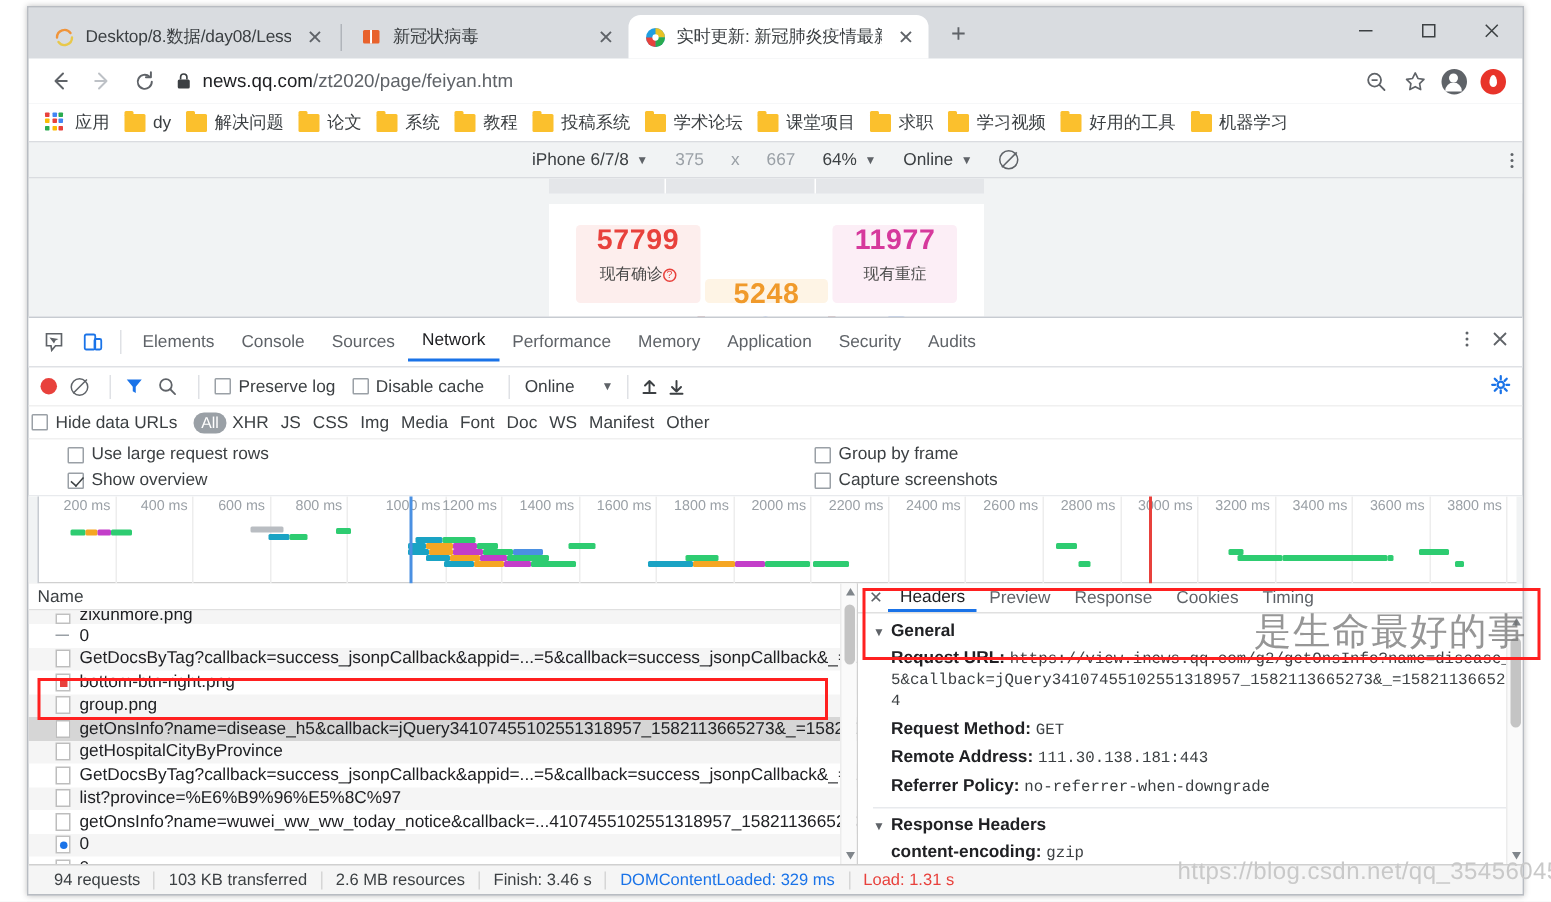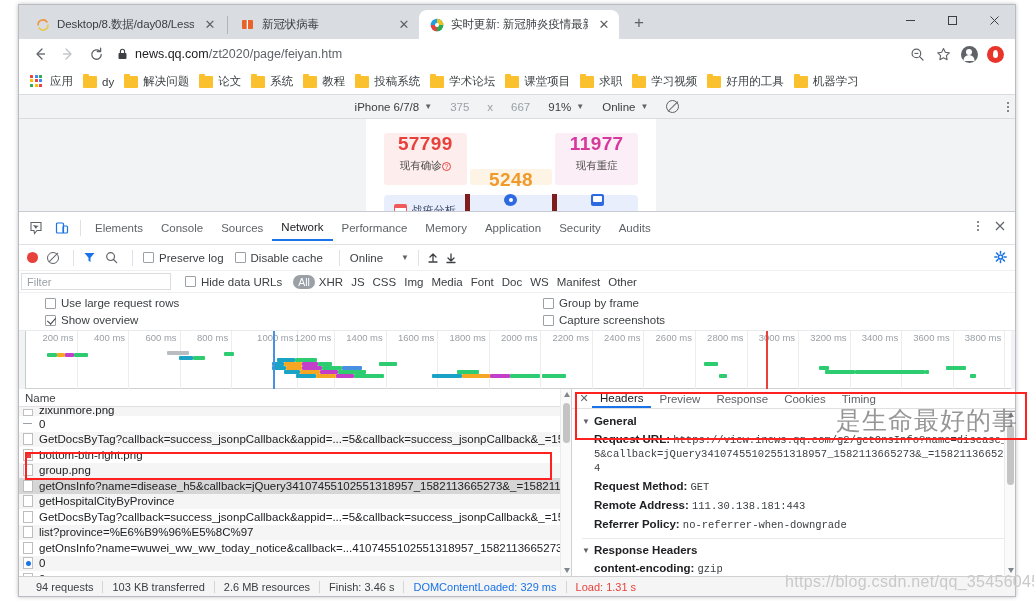--- a/index.html
+++ b/index.html
@@ -156,21 +156,21 @@
   .no-throttle::after{
     content:""; position:absolute; left:-1px; top:5px; width:14px; height:1.3px;
     background:#5f6368; transform:rotate(-45deg);
   }
 
   
   .viewport {
     position:relative; height: 108px; background:#f1f3f4; overflow:hidden;
   }
   .page-frame {
-    position:absolute; left: 347px; top: 0px; width: 290px; height: 110px;
+    position:absolute; left: 347px; top: 17px; width: 290px; height: 110px;
     background:#ffffff;
   }
   .stat-row {
     position:absolute; left: 18px; top: 14px; width: 254px; height: 52px;
     display:flex; gap: 3px;
   }
   .stat {
     flex:1; display:flex; flex-direction:column; align-items:center; justify-content:flex-start;
     padding-top:1px; border-radius:3px;
   }
@@ -293,21 +293,21 @@
 
   
   .dt-main { flex:1; display:flex; position:relative; min-height:0; }
   .req-pane { width: 553px; position:relative; border-right:1px solid #d0d0d0; display:flex; flex-direction:column; }
   .req-head {
     height: 18px; border-bottom:1px solid #e0e0e0; display:flex; align-items:center;
     font-size:11.5px; color:#3c4043; padding-left:6px; background:#fff;text-align:right;
   }
   .req-list { flex:1; position:relative; overflow:hidden; font-size:11.5px; }
   .req-row {
-    height: 15.5px; display:flex; align-items:center; padding-left:4px;
+    height: 15.5px; display:flex; align-items:center; padding-left:18px;
     white-space:nowrap; overflow:hidden; color:#202124;
   }
   .req-row:nth-child(odd) { background:#f5f5f5; }
   .req-row.sel { background:#d6d6d6; }
   .r-ic {
     width:10px;height:12px;margin-right:6px;flex:none;border:1px solid #bdbdbd;background:#fff;
   }
   .r-ic.img { background:#fff; border-color:#c0c0c0; }
   .r-ic.red { background:#fff; border-color:#c0c0c0; position:relative;}
   .r-ic.red::after{content:"";position:absolute;left:2px;top:2px;width:5px;height:6px;background:#e8413c;}
@@ -559,21 +559,21 @@
 
     <div class="device-bar">
       <div class="dev-item">
         <span>iPhone 6/7/8</span>
         <span class="caret">▼</span>
       </div>
       <div class="dev-item dev-dim">375</div>
       <div class="dev-x">x</div>
       <div class="dev-item dev-dim">667</div>
       <div class="dev-item">
-        <span>91%</span>
+        <span>64%</span>
         <span class="caret">▼</span>
       </div>
       <div class="dev-item">
         <span>Online</span>
         <span class="caret">▼</span>
       </div>
       <div class="dev-item">
           <span class="no-throttle"></span>
         </div>
       <div class="dev-kebab">
@@ -710,23 +710,20 @@
         </span>
         <span class="gear">
           <svg width="13" height="13" viewBox="0 0 13 13">
               <circle cx="6.5" cy="6.5" r="2.1" fill="none" stroke="#1a73e8" stroke-width="1.5"></circle>
               <path d="M6.5 .8v2M6.5 10.2v2M.8 6.5h2M10.2 6.5h2M2.5 2.5l1.4 1.4M9.1 9.1l1.4 1.4M10.5 2.5L9.1 3.9M3.9 9.1L2.5 10.5" stroke="#1a73e8" stroke-width="1.5" stroke-linecap="round"></path>
             </svg>
         </span>
       </div>
 
       <div class="dt-filter">
-        <span class="filter-input">
-            <span style="color:#9aa0a6">Filter</span>
-          </span>
         <span class="ck-lbl">
           <span class="cb"></span>
           <span>Hide data URLs</span>
         </span>
         <span class="ftype on">All</span>
         <span class="ftype">XHR</span>
         <span class="ftype">JS</span>
         <span class="ftype">CSS</span>
         <span class="ftype">Img</span>
         <span class="ftype">Media</span>

